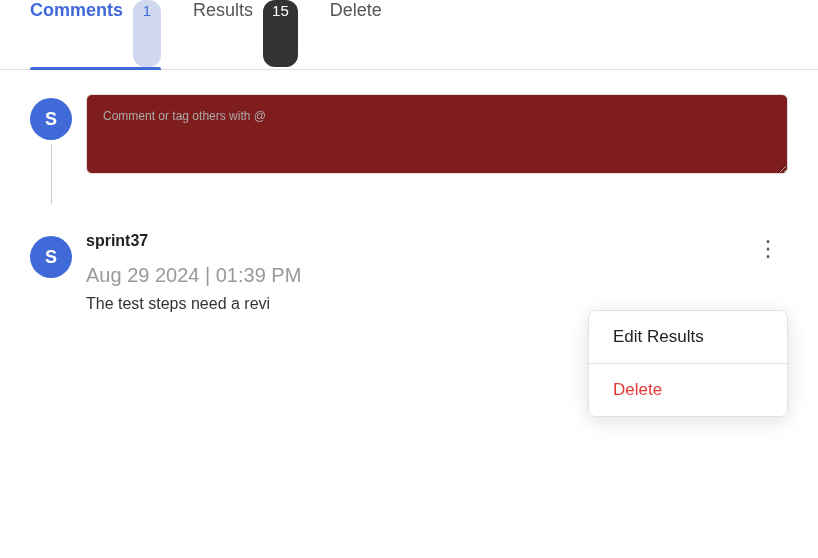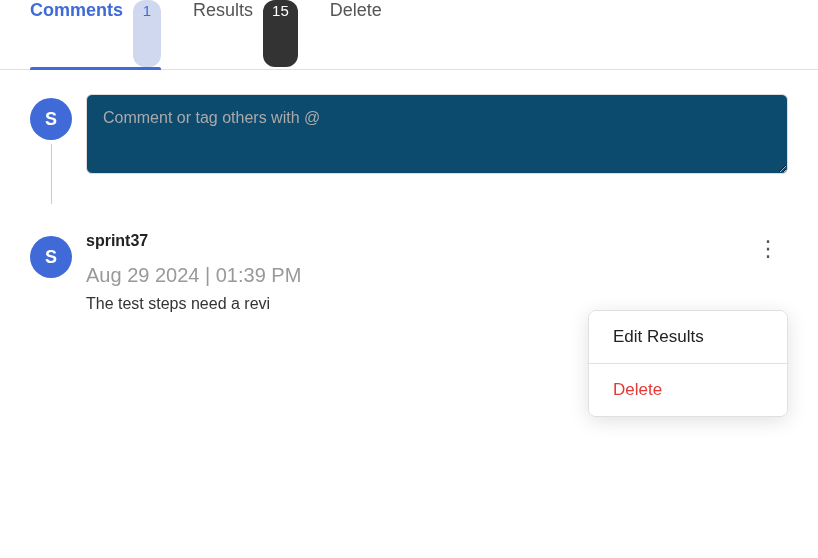--- a/index.html
+++ b/index.html
@@ -122,26 +122,26 @@
       height: 60px;
       background: #ccc;
       margin-top: 4px;
     }
 
     .comment-textarea {
       flex: 1;
       border: 1px solid #ddd;
       border-radius: 6px;
       padding: 14px 16px;
-      font-size: 16px;
+      font-size: 12px;
       color: #aaa;
       resize: vertical;
       min-height: 80px;
       outline: none;
-      background: #0c4a6e;
+      background: #7f1d1d;
     }
 
     .comment-textarea::placeholder {
       color: #aaa;
     }
 
     
     .comment-item {
       display: flex;
       align-items: flex-start;

